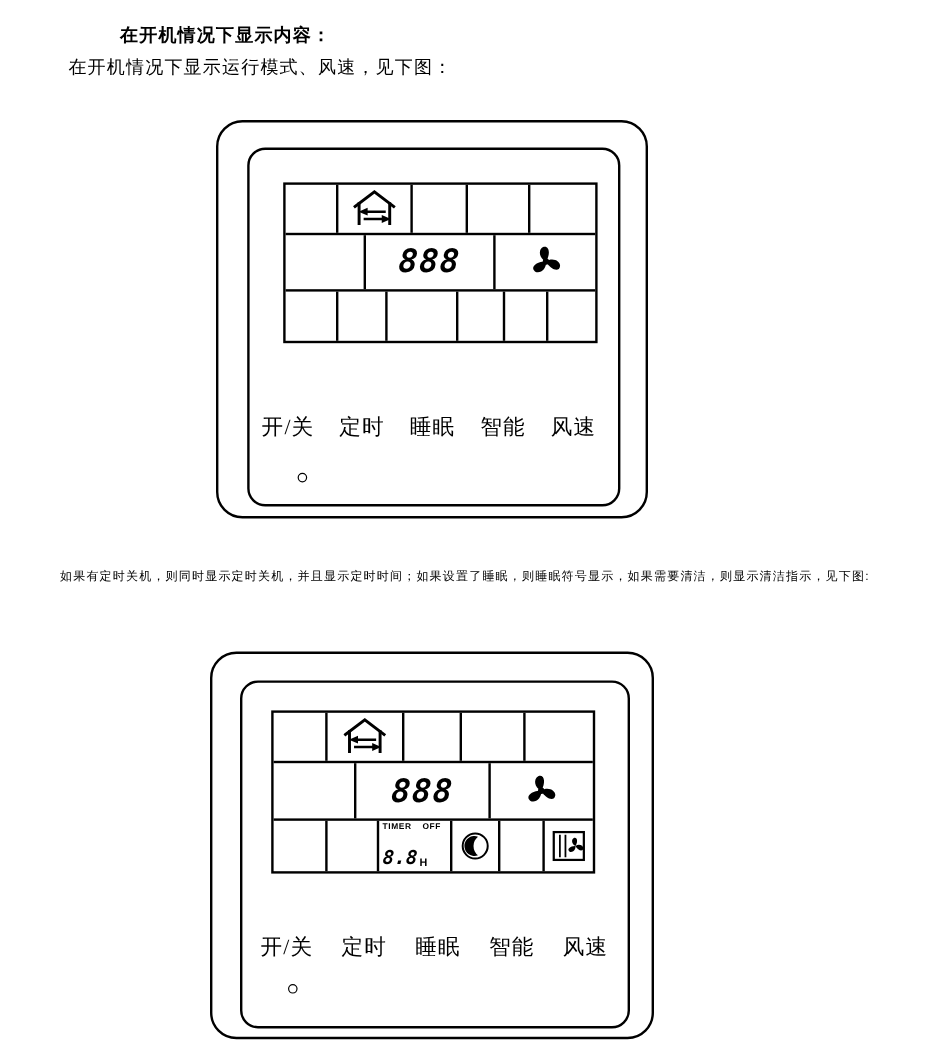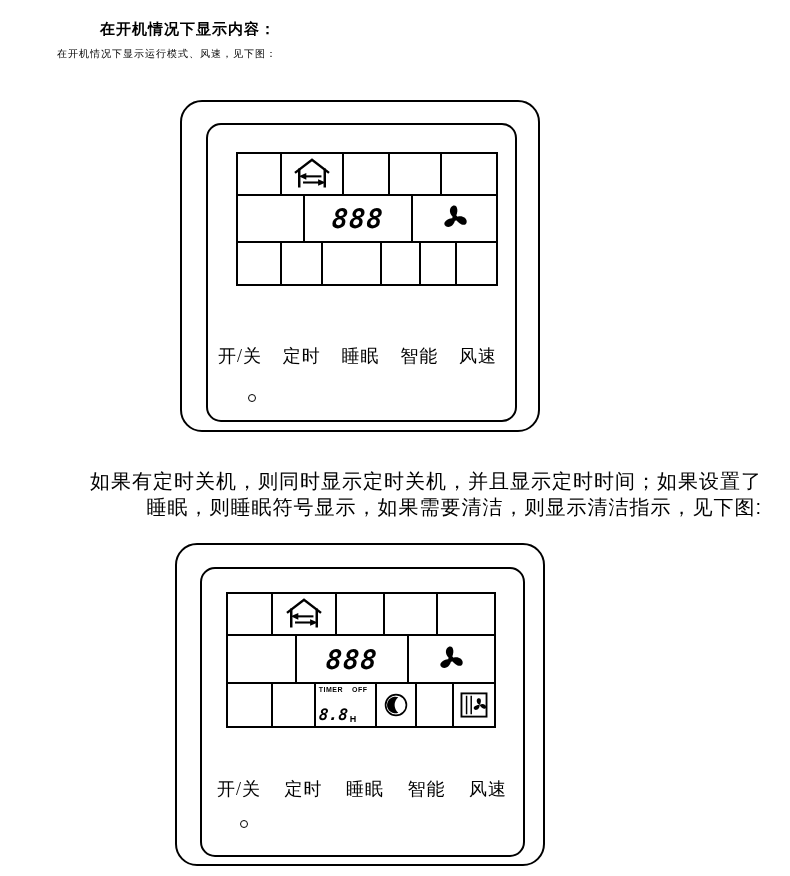--- a/index.html
+++ b/index.html
@@ -4,23 +4,23 @@
 <style>
   * { margin:0; padding:0; box-sizing:border-box; }
   html,body { background:#ffffff; }
   body {
     width:790px; height:876px; position:relative;
     font-family:"Liberation Sans", sans-serif; color:#000;
   }
   .page { position:absolute; inset:0; background:#fff; }
 
   .heading { position:absolute; left:100px; top:20px; font-size:15px; font-weight:bold; letter-spacing:1px; }
-  .intro   { position:absolute; left:57px;  top:47px; font-size:10px; letter-spacing:1px; }
-  .para    { position:absolute; left:30px;  top:468px; width:732px; font-size:20px;
-             line-height:26px; text-indent:2em; letter-spacing:1px;text-align:right; }
+  .intro   { position:absolute; left:57px;  top:47px; font-size:15px; letter-spacing:1px; }
+  .para    { position:absolute; left:30px;  top:468px; width:732px; font-size:10px;
+             line-height:26px; text-indent:2em; letter-spacing:1px; }
 
   .panel { position:absolute; border:2px solid #000; border-radius:22px; background:#fff; }
   .outer1 { left:180px; top:100px; width:360px; height:332px; }
   .outer2 { left:175px; top:543px; width:370px; height:323px; }
   .inner { position:absolute; border:2px solid #000; border-radius:15px; }
   .inner1 { left:24px; top:21px; width:311px; height:299px; }
   .inner2 { left:23px; top:22px; width:325px; height:290px; }
 
   .lcd { position:absolute; border:2px solid #000; display:flex; flex-direction:column; background:#fff; }
   .lcd1 { left:28px; top:27px; width:262px; height:134px; }

